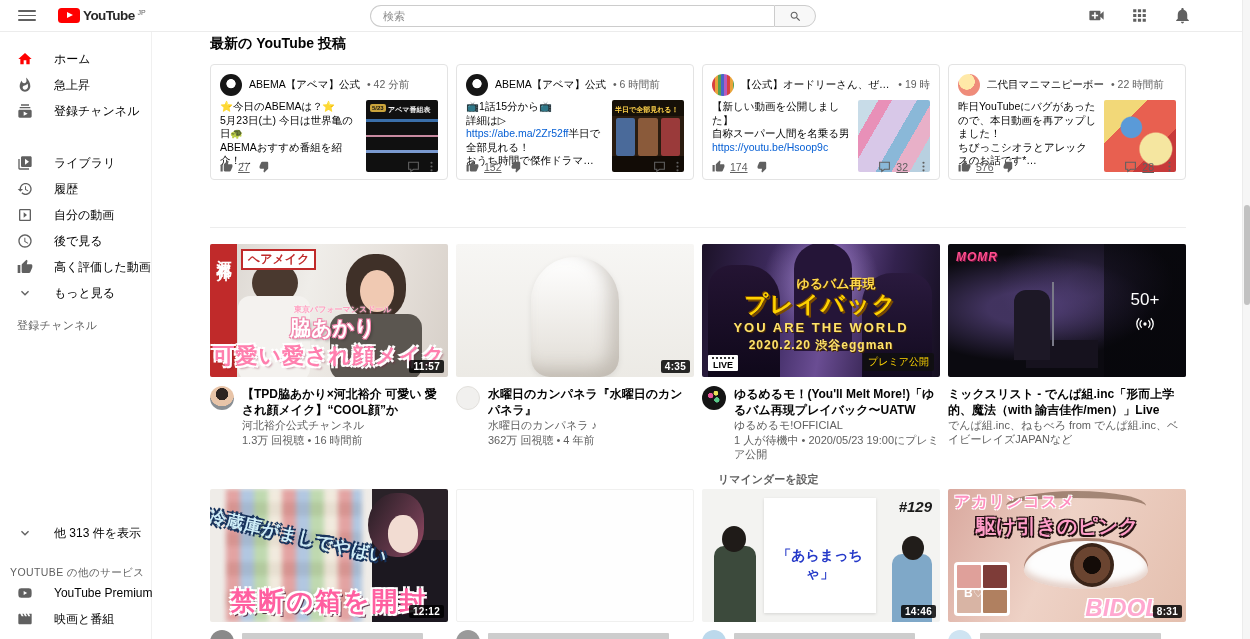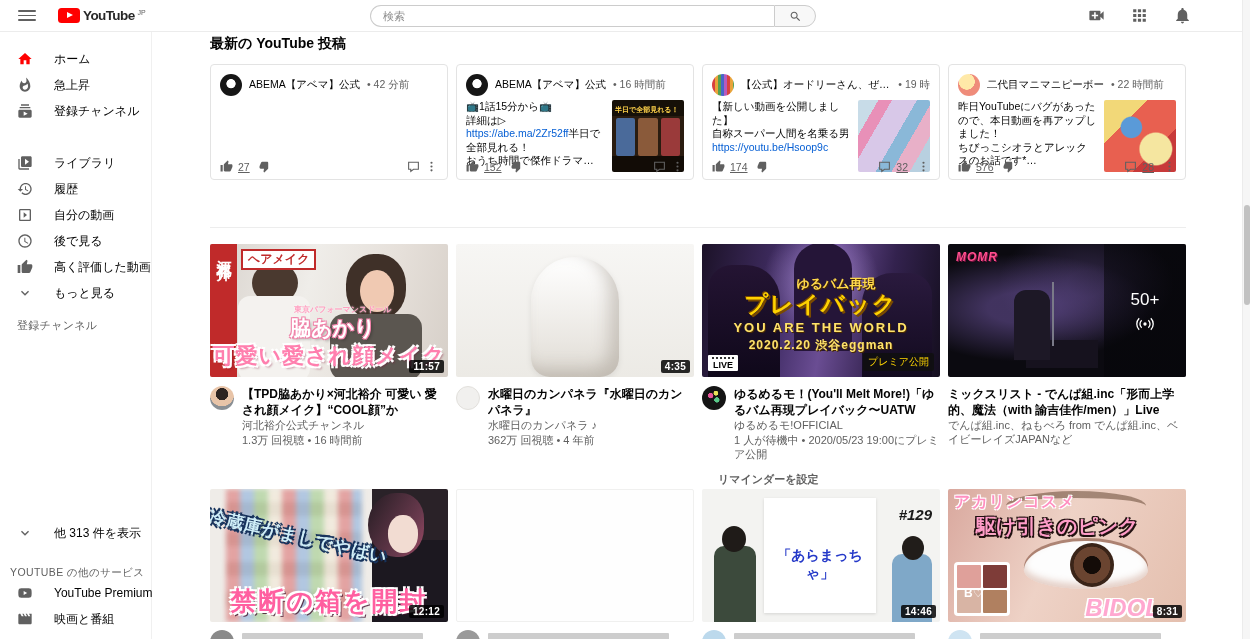--- a/index.html
+++ b/index.html
@@ -171,21 +171,21 @@
   .t22 { background:#fefefe; border:1px solid #f0f0ef; }
 
   
   .t23 { background:#f3f3f1; }
   .t23 .panel { position:absolute; left:62px; top:9px; width:112px; height:115px; background:#fff; box-shadow:0 1px 3px rgba(0,0,0,.13); }
   .t23 .m1{position:absolute;left:12px;bottom:0;width:42px;height:76px;background:#3c4a3c;border-radius:10px 10px 0 0;}
   .t23 .h1{position:absolute;left:20px;bottom:70px;width:24px;height:26px;background:#1f1b18;border-radius:50%;}
   .t23 .m2{position:absolute;right:8px;bottom:0;width:40px;height:68px;background:#7fa8c8;border-radius:10px 10px 0 0;}
   .t23 .h2{position:absolute;right:16px;bottom:62px;width:22px;height:24px;background:#211d1a;border-radius:50%;}
   .t23 .cap { left:62px; width:112px; top:58px; text-align:center; color:#2438c8; font-size:14px; font-weight:700; }
-  .t23 .tag { right:8px; top:17px; color:#1a1a1a; font-size:15px; font-weight:700; font-style:italic; }
+  .t23 .tag { right:8px; top:9px; color:#1a1a1a; font-size:15px; font-weight:700; font-style:italic; }
 
   
   .t24 { background:linear-gradient(115deg,#d9a89e,#eed2c6 45%,#e4bfae); }
   .t24 .brow { position:absolute; left:58px; top:2px; width:140px; height:30px; border-radius:50%;
                border-top:7px solid rgba(90,60,40,.5); }
   .t24 .eye { position:absolute; left:76px; top:52px; width:124px; height:48px; background:#fdfdfd;
       border-radius:50% 50% 50% 50% / 62% 62% 40% 40%;
       box-shadow:0 -3px 0 rgba(120,70,50,.55), inset 0 -5px 7px rgba(200,150,130,.45); overflow:hidden; }
   .t24 .iris { position:absolute; left:46px; top:2px; width:44px; height:44px; border-radius:50%;
       background:radial-gradient(circle,#140c08 0 28%, #6a4430 30% 58%, #3a2418 60%); }
@@ -337,20 +337,31 @@
   <div class="section-title">最新の YouTube 投稿</div>
 
   <div class="cards-row">
 
     <div class="post-card">
       <div class="pc-head">
         <span class="pc-avatar av-abema"></span>
         <span class="pc-name">ABEMA【アベマ】公式</span>
         <span class="pc-time">• 42 分前</span>
       </div>
+      <div class="pc-body">
+        <div class="pc-text">
+          <div>⭐今日のABEMAは？⭐</div>
+          <div>5月23日(土) 今日は世界亀の日🐢</div>
+          <div>ABEMAおすすめ番組を紹介！…</div>
+        </div>
+        <div class="pc-thumb pt-abema1">
+          <span class="pt-date">5/23</span>
+          <span class="pt-label">アベマ番組表</span>
+        </div>
+      </div>
       <div class="pc-foot">
         <svg viewBox="0 0 24 24" fill="currentColor">
             <path d="M1 21h4V9H1v12zM23 10c0-1.1-.9-2-2-2h-6.31l.95-4.57.03-.32c0-.41-.17-.79-.44-1.06L14.17 1 7.58 7.59C7.22 7.95 7 8.45 7 9v10c0 1.1.9 2 2 2h9c.83 0 1.54-.5 1.84-1.22l3.02-7.05c.09-.23.14-.47.14-.73v-2z"></path>
           </svg>
         <span class="pc-count">27</span>
         <svg viewBox="0 0 24 24" fill="currentColor">
             <path d="M15 3H6c-.83 0-1.54.5-1.84 1.22l-3.02 7.05c-.09.23-.14.47-.14.73v2c0 1.1.9 2 2 2h6.31l-.95 4.57-.03.32c0 .41.17.79.44 1.06L9.83 23l6.59-6.59c.36-.36.58-.86.58-1.41V5c0-1.1-.9-2-2-2z"></path>
           </svg>
         <span class="pc-sp"></span>
         <svg viewBox="0 0 24 24" fill="none" stroke="currentColor" stroke-width="2">
@@ -361,21 +372,21 @@
             <circle cx="12" cy="12" r="2"></circle>
             <circle cx="12" cy="19" r="2"></circle>
           </svg>
       </div>
     </div>
 
     <div class="post-card">
       <div class="pc-head">
         <span class="pc-avatar av-abema"></span>
         <span class="pc-name">ABEMA【アベマ】公式</span>
-        <span class="pc-time">• 16 時間前</span>
+        <span class="pc-time">• 6 時間前</span>
       </div>
       <div class="pc-body">
         <div class="pc-text">
           <div>📺1話15分から📺</div>
           <div>詳細は▷</div>
           <div><span class="pc-link">https://abe.ma/2Zr52ff</span><span>半日で全部見れる！</span></div>
           <div>おうち時間で傑作ドラマ…</div>
         </div>
         <div class="pc-thumb pt-abema2">
           <span class="pt-label2">半日で全部見れる！</span>

